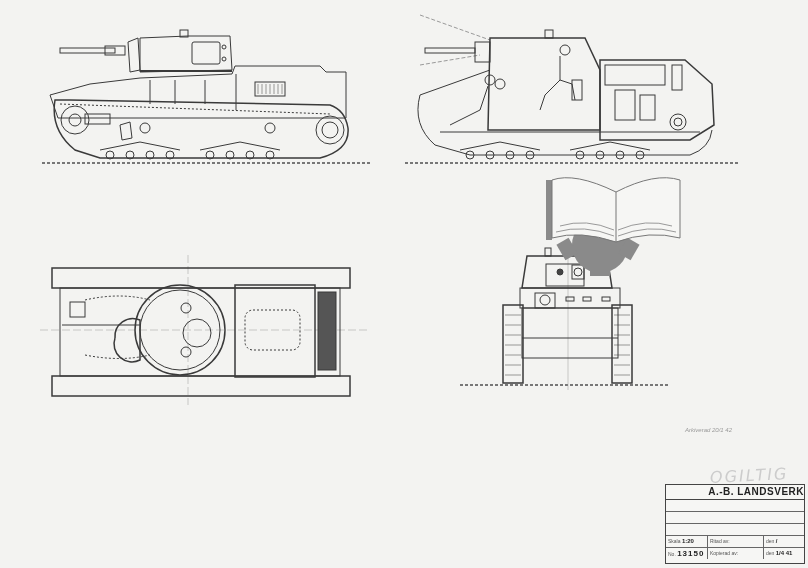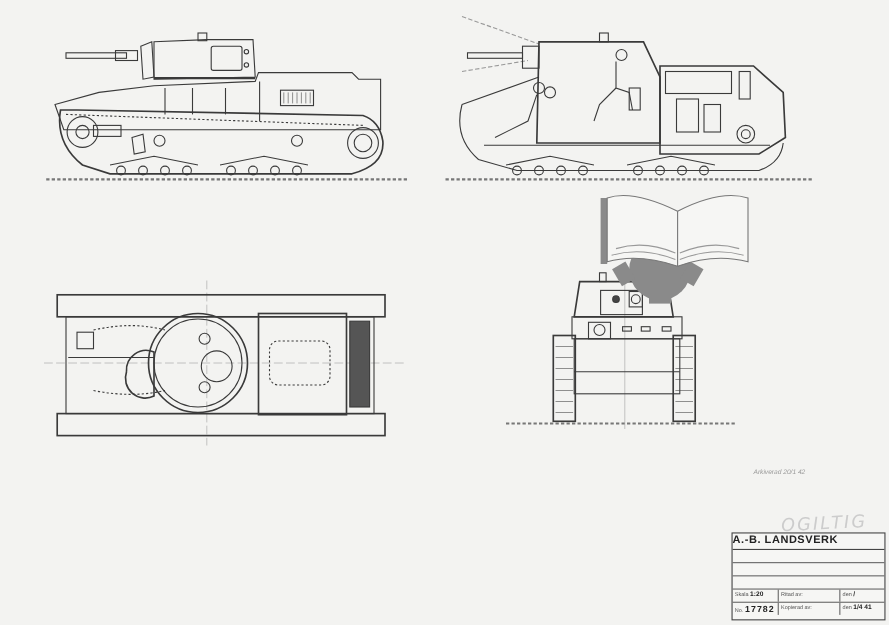--- a/index.html
+++ b/index.html
@@ -1,20 +1,20 @@
 <!DOCTYPE html>
 <html><head>
 <meta charset="utf-8">
 <style>
   html,body{margin:0;padding:0;}
   body{width:808px;height:568px;background:#f3f3f1;position:relative;overflow:hidden;font-family:"Liberation Sans",sans-serif;}
   .sheet{position:absolute;left:0;top:0;width:808px;height:568px;}
   svg{position:absolute;left:0;top:0;}
   .titleblock{position:absolute;left:665px;top:484px;width:140px;height:80px;border:1.5px solid #444;background:#f6f6f4;box-sizing:border-box;}
-  .tb-head{height:14px;border-bottom:1.5px solid #444;text-align:left;font-weight:bold;font-size:10px;line-height:14px;color:#222;letter-spacing:.5px;}
+  .tb-head{height:14px;border-bottom:1.5px solid #444;text-align:right;font-weight:bold;font-size:10px;line-height:14px;color:#222;letter-spacing:.5px;}
   .tb-row{height:11px;border-bottom:1px solid #666;}
   .tb-bottom{display:flex;font-size:5px;color:#555;}
   .tb-cell{border-right:1px solid #666;padding:1px 2px;box-sizing:border-box;height:11px;line-height:9px;white-space:nowrap;overflow:hidden;}
   .tb-val{font-weight:bold;color:#222;font-size:6px;}
   .tb-num{font-weight:bold;color:#222;font-size:8px;letter-spacing:1px;}
   .stamp{position:absolute;left:710px;top:466px;font-size:16px;color:#ccc;font-style:italic;font-family:"DejaVu Sans",sans-serif;letter-spacing:2px;transform:rotate(-3deg);}
   .annot{position:absolute;left:685px;top:427px;font-size:6px;color:#999;font-style:italic;}
 </style>
 </head>
 <body>
@@ -208,21 +208,21 @@
     </div>
     <div class="tb-cell" style="width:56px;">Ritad av:</div>
     <div class="tb-cell" style="flex:1;border-right:none;">
       <span>den</span>
       <span class="tb-val">/</span>
     </div>
   </div>
   <div class="tb-bottom">
     <div class="tb-cell" style="width:42px;">
       <span>No.</span>
-      <span class="tb-num">17782</span>
+      <span class="tb-num">13150</span>
     </div>
     <div class="tb-cell" style="width:56px;">Kopierad av:</div>
     <div class="tb-cell" style="flex:1;border-right:none;">
       <span>den</span>
       <span class="tb-val">1/4 41</span>
     </div>
   </div>
 </div>
 </div>
 

